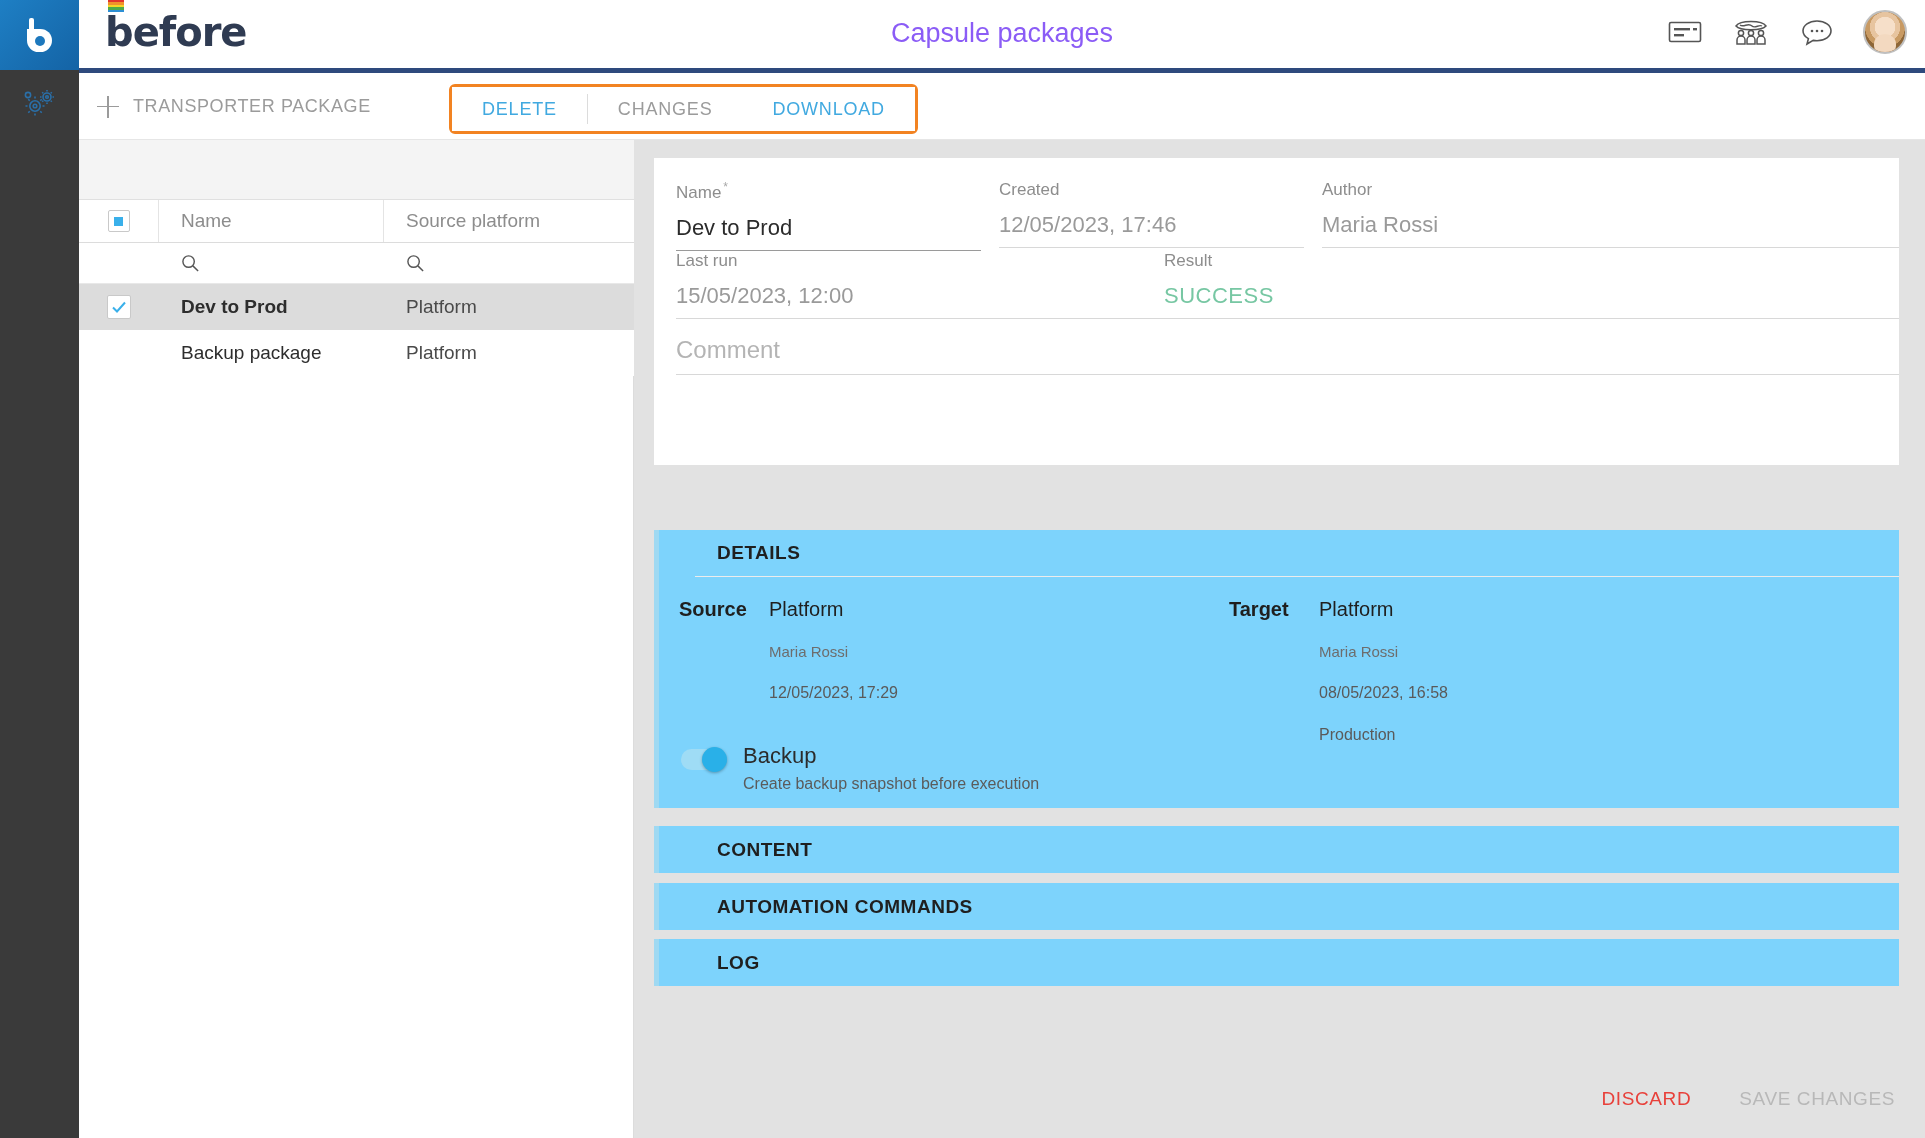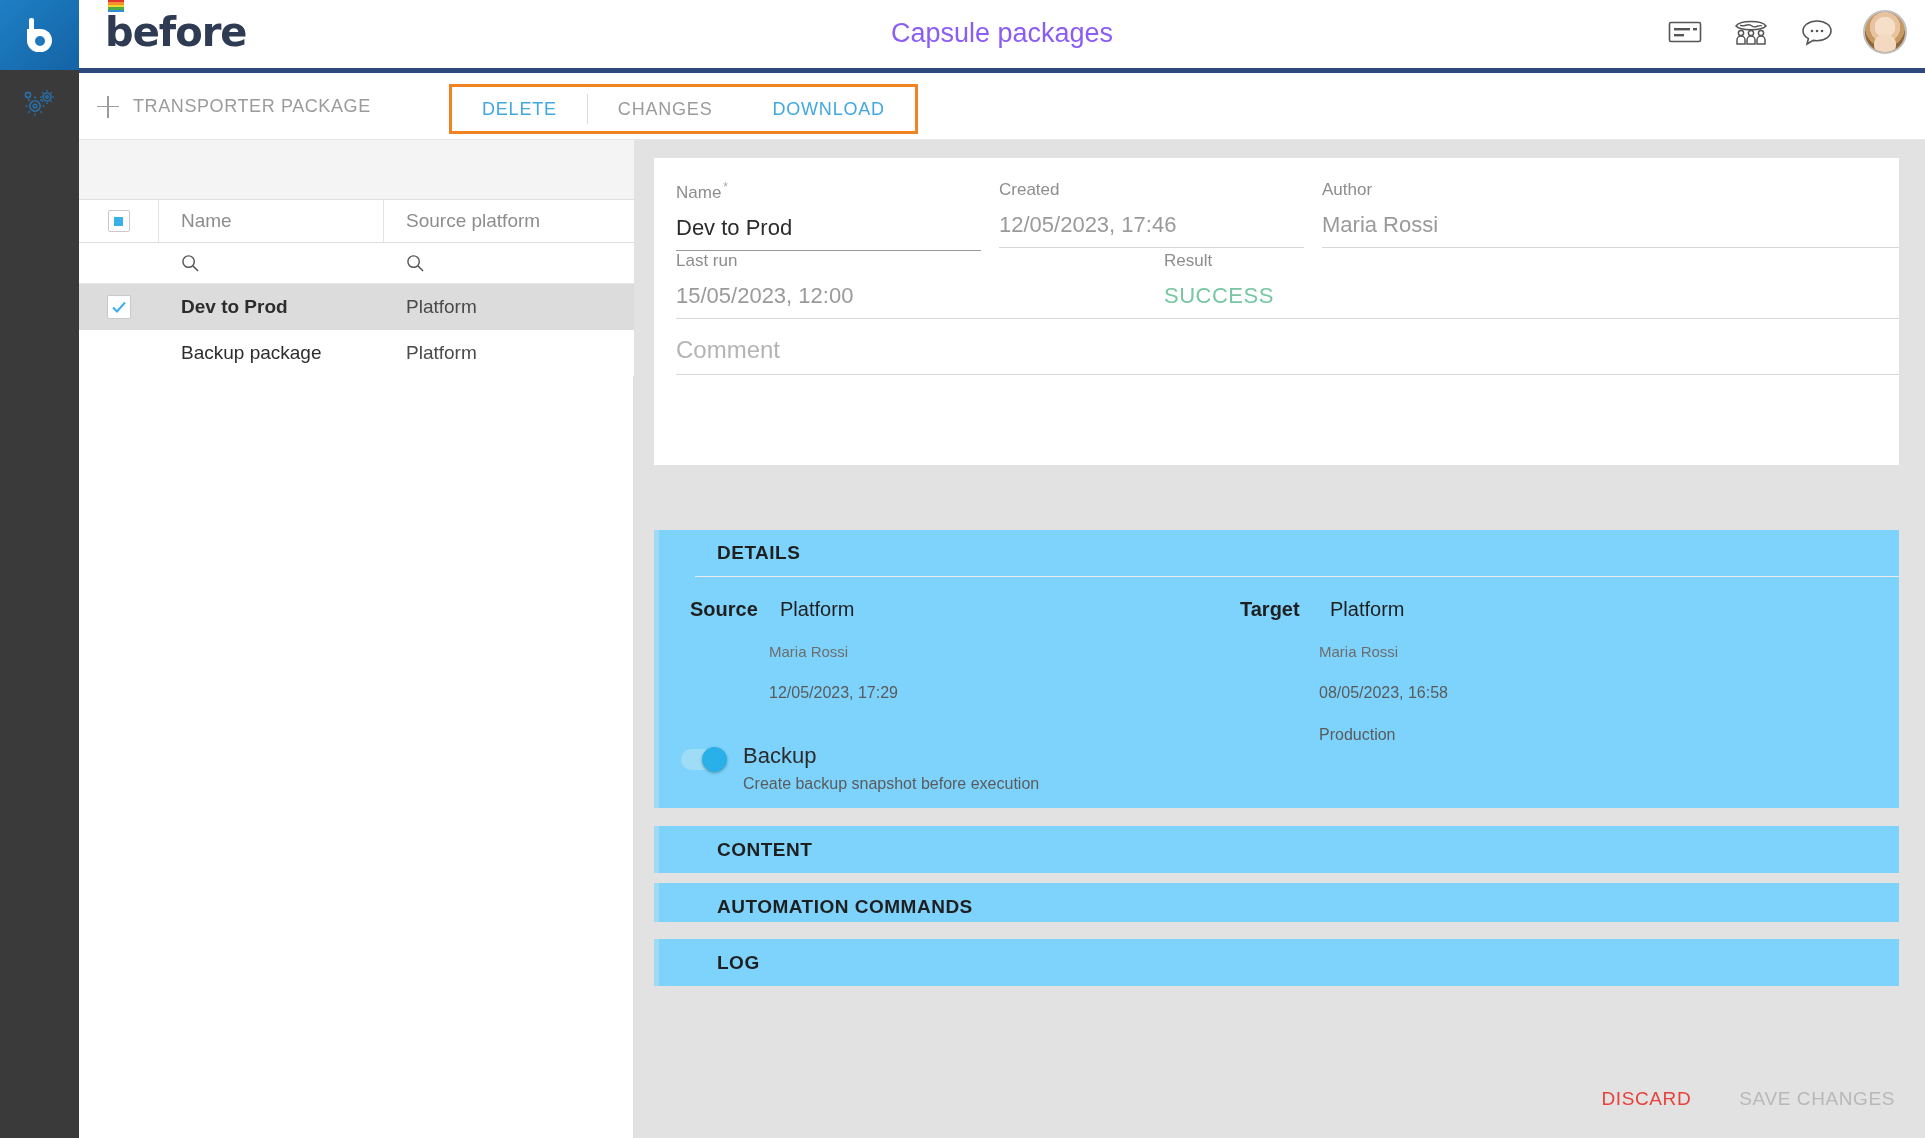--- a/index.html
+++ b/index.html
@@ -96,21 +96,21 @@
   }
   .plus-icon { position: relative; width: 22px; height: 22px; }
   .plus-icon::before, .plus-icon::after {
     content: ""; position: absolute; background: #9b9b9b;
   }
   .plus-icon::before { left: 0; top: 10px; width: 22px; height: 1.6px; }
   .plus-icon::after { left: 10px; top: 0; width: 1.6px; height: 22px; }
 
   .tb-group {
     position: absolute; left: 370px; top: 11px; height: 50px;
-    border: 3px solid #f28322; border-radius: 0; background: #fff;
+    border: 3px solid #f28322; border-radius: 6px; background: #fff;
     display: flex; align-items: stretch;
   }
   .tb-btn {
     display: flex; align-items: center; justify-content: center;
     padding: 0 30px; font-size: 18px; letter-spacing: .8px; cursor: pointer;
     background: #fff;
   }
   .tb-btn.enabled { color: #41a9e0; }
   .tb-btn.disabled { color: #9b9b9b; }
   .tb-div { width: 1px; background: #dcdcdc; margin: 7px 0; }
@@ -203,29 +203,29 @@
     border-left: 5px solid #9fd9f2;
     padding-left: 36px;
   }
   .sec-title {
     height: 47px; display: flex; align-items: center; padding-left: 22px;
     font-size: 19px; font-weight: bold; color: #1f1f1f; letter-spacing: .5px;
     border-bottom: 1px solid #ececec;
   }
   .sec-details { top: 390px; height: 278px; }
   .sec-content { top: 686px; height: 47px; }
-  .sec-auto    { top: 743px; height: 39px; }
+  .sec-auto    { top: 743px; height: 47px; }
   .sec-log     { top: 799px; height: 47px; }
   .sec-content .sec-title, .sec-auto .sec-title, .sec-log .sec-title { border-bottom: none; }
 
   .st-block { position: absolute; }
   .st-src { left: 20px; top: 68px; }
   .st-tgt { left: 570px; top: 68px; }
   .st-row { display: flex; align-items: baseline; }
-  .st-key { font-size: 20px; font-weight: bold; color: #1f1f1f; width: 90px; margin-left: 11px; }
+  .st-key { font-size: 20px; font-weight: bold; color: #1f1f1f; width: 90px; }
   .st-val { font-size: 20px; color: #1f1f1f; }
   .st-sub { font-size: 15px; color: #6d6d6d; margin-top: 22px; margin-left: 90px; }
   .st-sub2 { font-size: 16px; color: #5a5a5a; margin-top: 24px; margin-left: 90px; }
 
   .toggle-wrap { position: absolute; left: 22px; top: 213px; display: flex; align-items: flex-start; gap: 18px; }
   .toggle {
     position: relative; width: 44px; height: 21px; border-radius: 11px; background: #9fdcf5; margin-top: 6px;
     cursor: pointer;
   }
   .toggle .knob {

